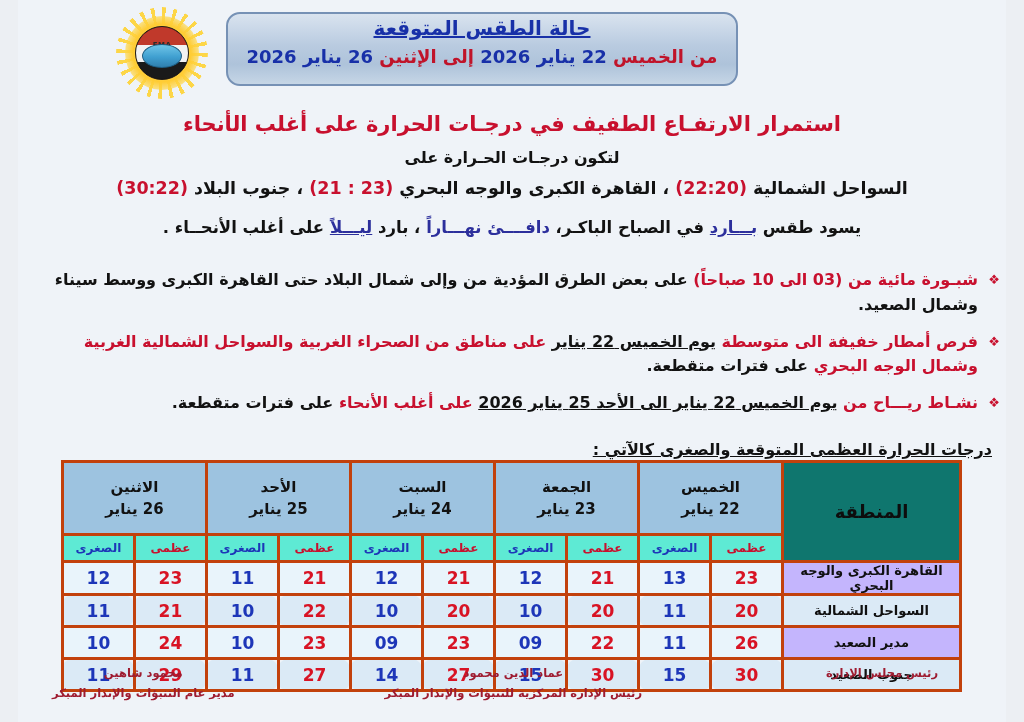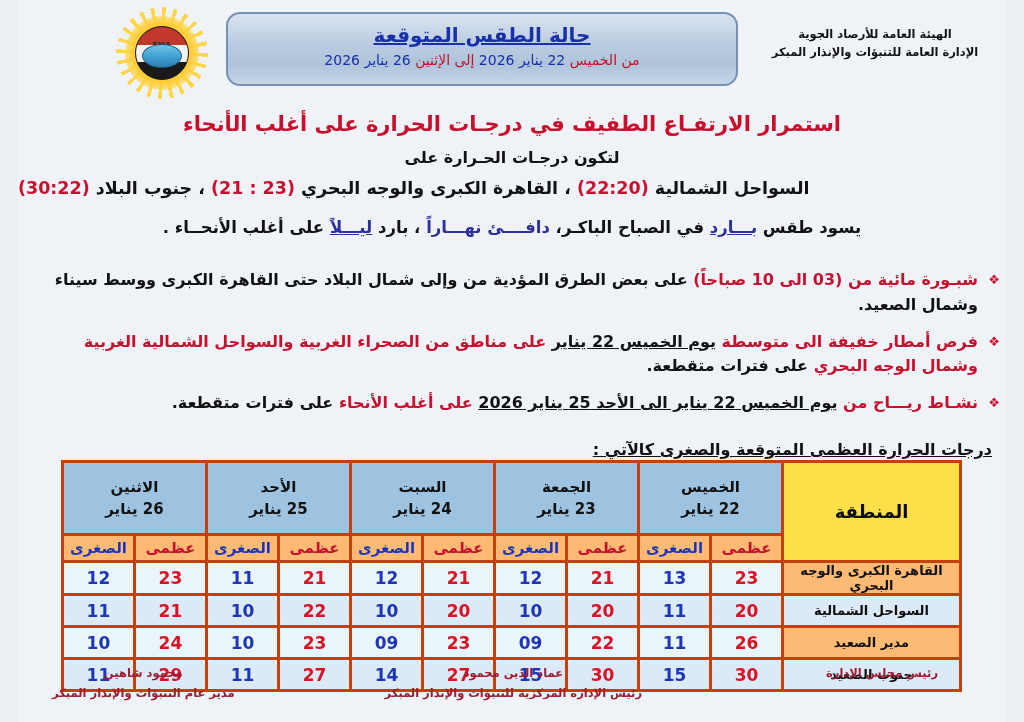--- a/index.html
+++ b/index.html
@@ -128,32 +128,31 @@
     position: absolute;
     right: 268px;
     top: 12px;
     width: 512px;
     height: 74px;
     border: 2px solid #7691b5;
     border-radius: 14px;
     background: linear-gradient(180deg, #d9e3ef 0%, #b9cbe0 45%, #aec3da 72%, #c6d6e6 100%);
     box-sizing: border-box;
     text-align: center;
-    padding-top: 7px;
   }
   .title-main {
     font-size: 20px;
     font-weight: bold;
     color: #1830a8;
     text-decoration: underline;
     line-height: 1.45;
   }
   .title-sub {
-    font-size: 14px;
-    font-weight: normal;
+    font-size: 18px;
+    font-weight: bold;
     color: #1830a8;
     line-height: 1.5;
   }
   .title-sub .mark { color: #c0142a; }
 
   .org {
     position: absolute;
     right: 16px;
     top: 26px;
     width: 230px;
@@ -181,21 +180,21 @@
     top: 148px;
     text-align: center;
     font-size: 16px;
     font-weight: bold;
     color: #121212;
   }
   .rangeline {
     position: absolute;
     left: 0; right: 0;
     top: 178px;
-    text-align: left;
+    text-align: center;
     font-size: 17.5px;
     font-weight: bold;
     color: #121212;
   }
   .rangeline .val { color: #c8102e; }
   .descline {
     position: absolute;
     left: 0; right: 0;
     top: 218px;
     text-align: center;
@@ -261,49 +260,49 @@
   table.forecast th,
   table.forecast td {
     border: 3px solid #c2410c;
     text-align: center;
     padding: 0;
   }
   .col-region { width: 178px; }
   .col-val { width: 72px; }
 
   th.region-head {
-    background: #fde047;
+    background: #0f766e;
     color: #0d0d0d;
     font-size: 18px;
     font-weight: bold;
     height: 70px;
     border-left: 2px solid #2a3f5f;
   }
   th.day-head {
     background: #9dc3e0;
     color: #111111;
     font-size: 15px;
     font-weight: bold;
     height: 70px;
     line-height: 1.5;
     border-left: 1px solid #7fa8c9;
   }
   th.day-head .dnum { color: #121212; }
   th.minmax {
-    background: #fdba74;
+    background: #5eead4;
     height: 24px;
-    font-size: 15px;
+    font-size: 12px;
     font-weight: bold;
     margin-top: 40px;
   }
   th.minmax.max { color: #c8102e; }
   th.minmax.min { color: #1d36b8; }
 
   td.region-cell {
-    background: #fdba74;
+    background: #c4b5fd;
     font-size: 13px;
     font-weight: bold;
     color: #111111;
     height: 29px;
     border-left: 2px solid #2a3f5f;
     padding: 0 6px;
   }
   td.val {
     background: #e9f4fb;
     height: 29px;
@@ -373,24 +372,20 @@
       <div class="title-box">
         <div class="title-main">حالة الطقس المتوقعة</div>
         <div class="title-sub">
           <span class="mark">من الخميس</span>
           <span>22 يناير 2026</span>
           <span class="mark">إلى الإثنين</span>
           <span>26 يناير 2026</span>
         </div>
       </div>
 
-      <div class="org">
-        <div>الهيئة العامة للأرصاد الجوية</div>
-        <div>الإدارة العامة للتنبؤات والإنذار المبكر</div>
-      </div>
     </div>
 
     <div class="headline">استمرار الارتفـاع الطفيف في درجـات الحرارة على أغلب الأنحاء</div>
     <div class="subline">لتكون درجـات الحـرارة على</div>
 
     <div class="rangeline">
       <span>السواحل الشمالية</span>
       <span class="val">(22:20)</span>
       <span>، القاهرة الكبرى والوجه البحري</span>
       <span class="val">(23 : 21)</span>

